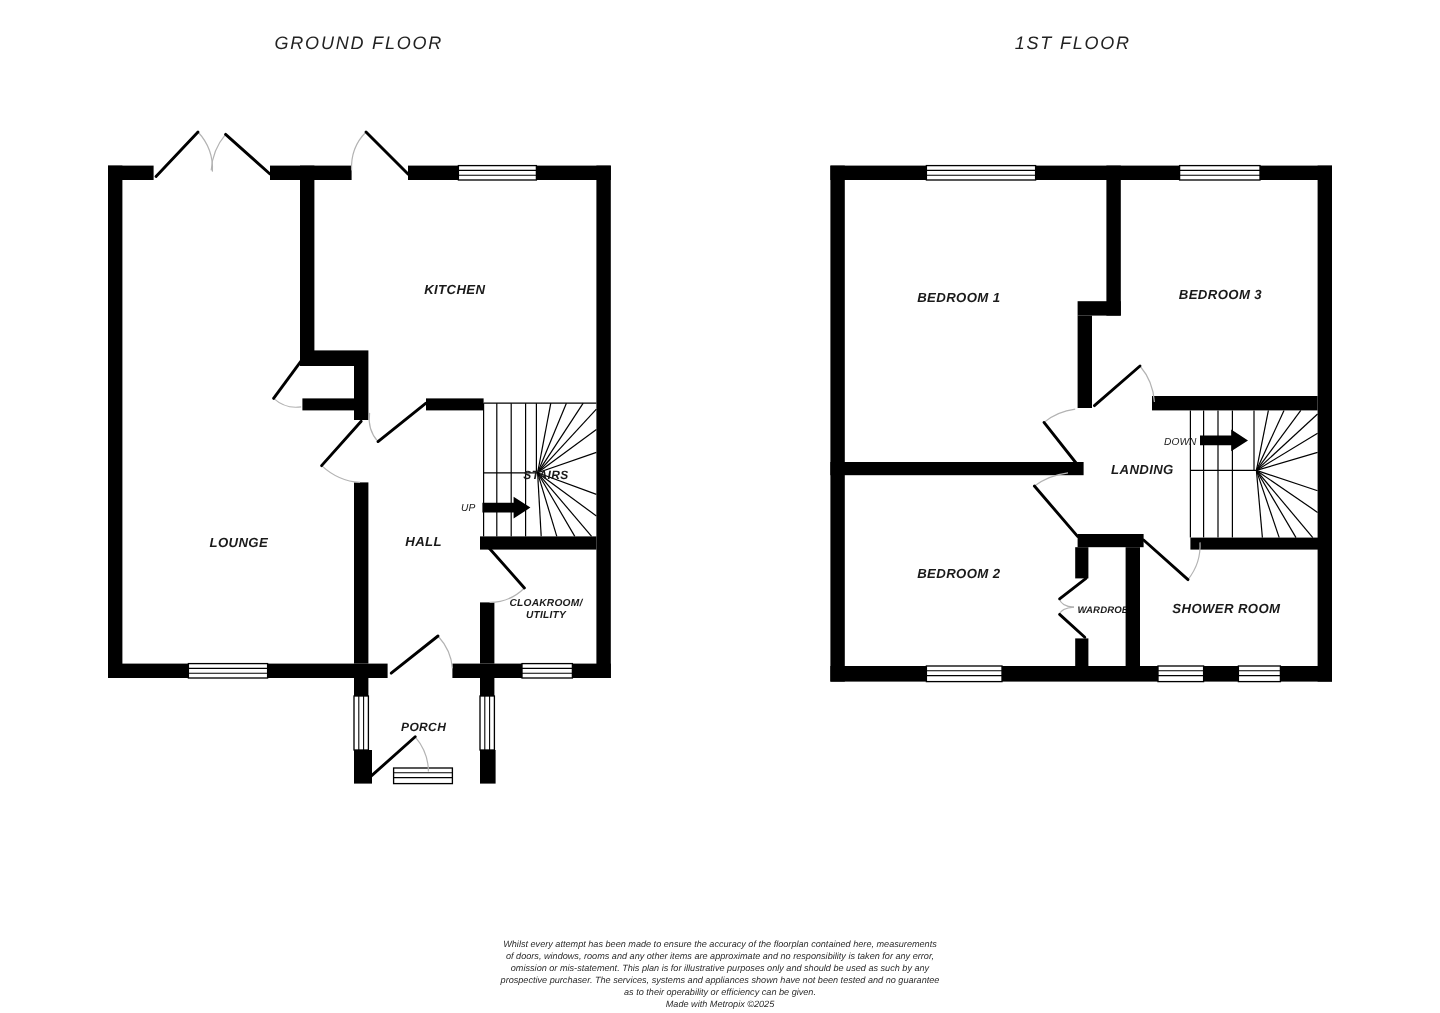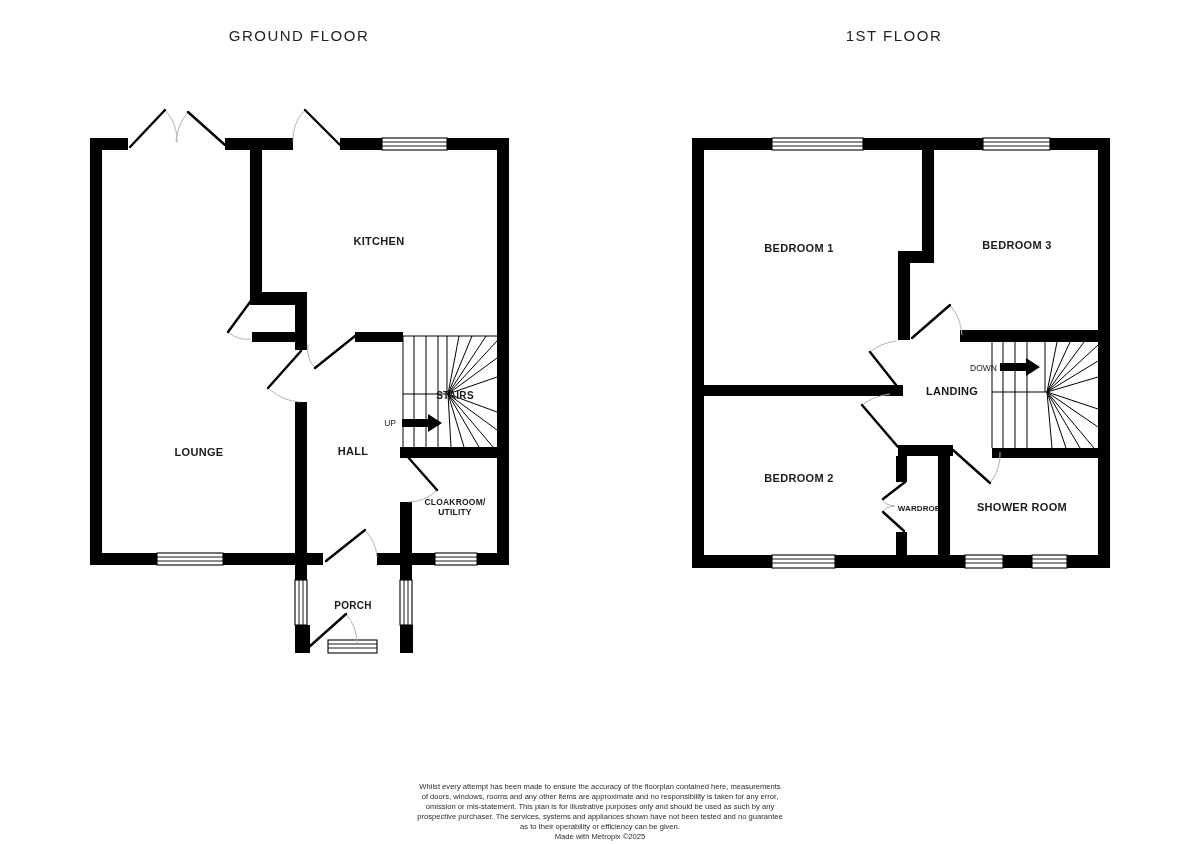--- a/index.html
+++ b/index.html
@@ -1,16 +1,16 @@
 <!DOCTYPE html>
 <html><head>
 <meta charset="utf-8">
 <style>
   html,body{margin:0;padding:0;background:#ffffff;}
-  .canvas{position:relative;width:1200px;height:844px;background:#fff;overflow:hidden;}
+  .canvas{position:relative;width:1200px;height:844px;background:#fff;overflow:hidden;font-style:italic;}
   svg{position:absolute;left:0;top:0;}
   text{font-family:"Liberation Sans",sans-serif;fill:#1a1a1a;}
   .title{font-size:15px;letter-spacing:1.5px;fill:#222;}
   .room{font-size:11px;font-weight:700;letter-spacing:.3px;}
   .room-sm{font-size:10px;font-weight:700;letter-spacing:.3px;}
   .room-xs{font-size:8.5px;font-weight:700;letter-spacing:.2px;}
   .room-xxs{font-size:8px;font-weight:700;letter-spacing:.1px;}
   .dir{font-size:8.5px;font-weight:400;}
   .disc{font-size:7.6px;fill:#2b2b2b;}
   .wall{fill:#000;}

